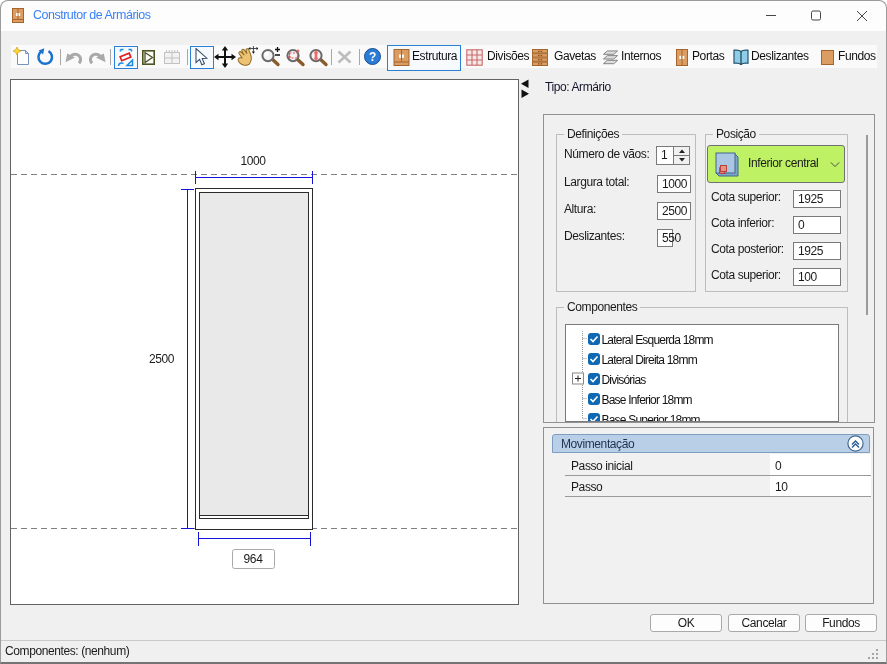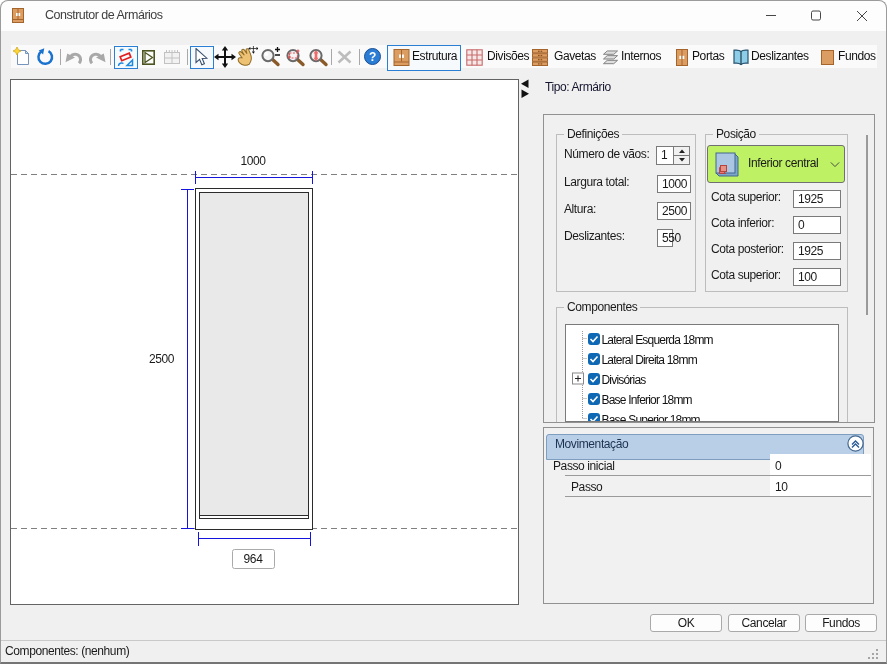--- a/index.html
+++ b/index.html
@@ -3,21 +3,21 @@
 <meta charset="utf-8">
 <style>
   html,body{margin:0;padding:0;width:887px;height:664px;background:#fff;overflow:hidden;}
   *{box-sizing:border-box;}
   body{font-family:"Liberation Sans",sans-serif;font-size:12px;letter-spacing:-0.4px;color:#1a1a1a;}
   .abs{position:absolute;}
   #win{position:absolute;left:0;top:0;width:887px;height:664px;background:#f0f0f0;
        border-radius:8px 8px 0 0;overflow:hidden;}
   #winborder{position:absolute;left:0;top:0;width:887px;height:664px;border:1px solid #9b9b9b;border-bottom:2px solid #747474;border-radius:8px 8px 0 0;pointer-events:none;z-index:99;}
   #titlebar{position:absolute;left:0;top:0;width:100%;height:31px;background:#fdfdfd;}
-  #title{position:absolute;left:33px;top:0;line-height:31px;color:#404040;font-size:12.5px;letter-spacing:-0.5px;margin-left:12px;}
+  #title{position:absolute;left:33px;top:0;line-height:31px;color:#3b82f6;font-size:12.5px;letter-spacing:-0.5px;}
   .toolband{position:absolute;left:11px;top:45px;width:866px;height:23px;background:#fafafa;}
   .sep{position:absolute;top:49px;width:1px;height:16px;background:#a8a8a8;}
   .selbox{position:absolute;top:46px;height:23px;border:1px solid #2a7fd4;background:#f6fafd;}
   .tabtxt{position:absolute;top:49px;font-size:12px;color:#111;}
   #canvas{position:absolute;left:10px;top:79px;width:509px;height:526px;background:#fff;border:1px solid #636363;}
   .fs{position:absolute;border:1px solid #bdbdbd;}
   .fs .lg{position:absolute;top:-8px;left:7px;background:#f0f0f0;padding:0 3px;line-height:15px;}
   .lbl{position:absolute;font-size:12px;color:#1a1a1a;}
   .inp{position:absolute;background:#fff;border:1px solid #7a7a7a;font-size:12px;padding:0 0 0 4px;line-height:16px;height:18px;}
   .btn{position:absolute;width:72px;height:18px;background:#fdfdfd;border:1px solid #a9a9a9;border-radius:3px;
@@ -343,32 +343,32 @@
           <text x="35.5" y="98.5">Base Superior 18mm</text>
         </g>
       </svg>
     </div>
 
     <div class="abs" style="left:322px;top:20px;width:2px;height:180px;background:#9a9a9a"></div>
   </div>
 
   <div class="abs" style="left:543px;top:427px;width:331px;height:177px;border:1px solid #919191;background:#f1f1f1">
 
-    <div class="abs" style="left:2px;top:6px;width:318px;height:26px;background:#b9cfe8;border:1px solid #7e9ec0;border-radius:3px 3px 0 0">
+    <div class="abs" style="left:8px;top:6px;width:318px;height:19px;background:#b9cfe8;border:1px solid #7e9ec0;border-radius:3px 3px 0 0">
       <div class="abs" style="left:8px;top:2px;color:#1c3350">Movimentação</div>
     </div>
     <svg class="abs" style="left:303px;top:7px" width="17" height="17" viewBox="0 0 17 17">
       <circle cx="8.5" cy="8.5" r="7.6" fill="#fff" stroke="#44688f" stroke-width="1.2"></circle>
       <path d="M5,9.5 L8.5,6 L12,9.5 M5,12.5 L8.5,9 L12,12.5" fill="none" stroke="#2a5c94" stroke-width="1.4"></path>
     </svg>
 
     <div class="abs" style="left:226px;top:26px;width:101px;height:43px;background:#fff"></div>
     <div class="abs" style="left:21px;top:47px;width:306px;height:1px;background:#9a9a9a"></div>
     <div class="abs" style="left:21px;top:68px;width:306px;height:1px;background:#9a9a9a"></div>
-    <div class="lbl" style="left:9px;top:31px">Passo inicial</div>
+    <div class="lbl" style="left:27px;top:31px">Passo inicial</div>
     <div class="lbl" style="left:27px;top:52px">Passo</div>
     <div class="lbl" style="left:231px;top:31px">0</div>
     <div class="lbl" style="left:231px;top:52px">10</div>
   </div>
 
   <div class="btn" style="left:650px;top:614px">OK</div>
   <div class="btn" style="left:728px;top:614px">Cancelar</div>
   <div class="btn" style="left:805px;top:614px">Fundos</div>
 
   <div class="abs" style="left:0;top:640px;width:887px;height:1px;background:#c9c9c9"></div>

